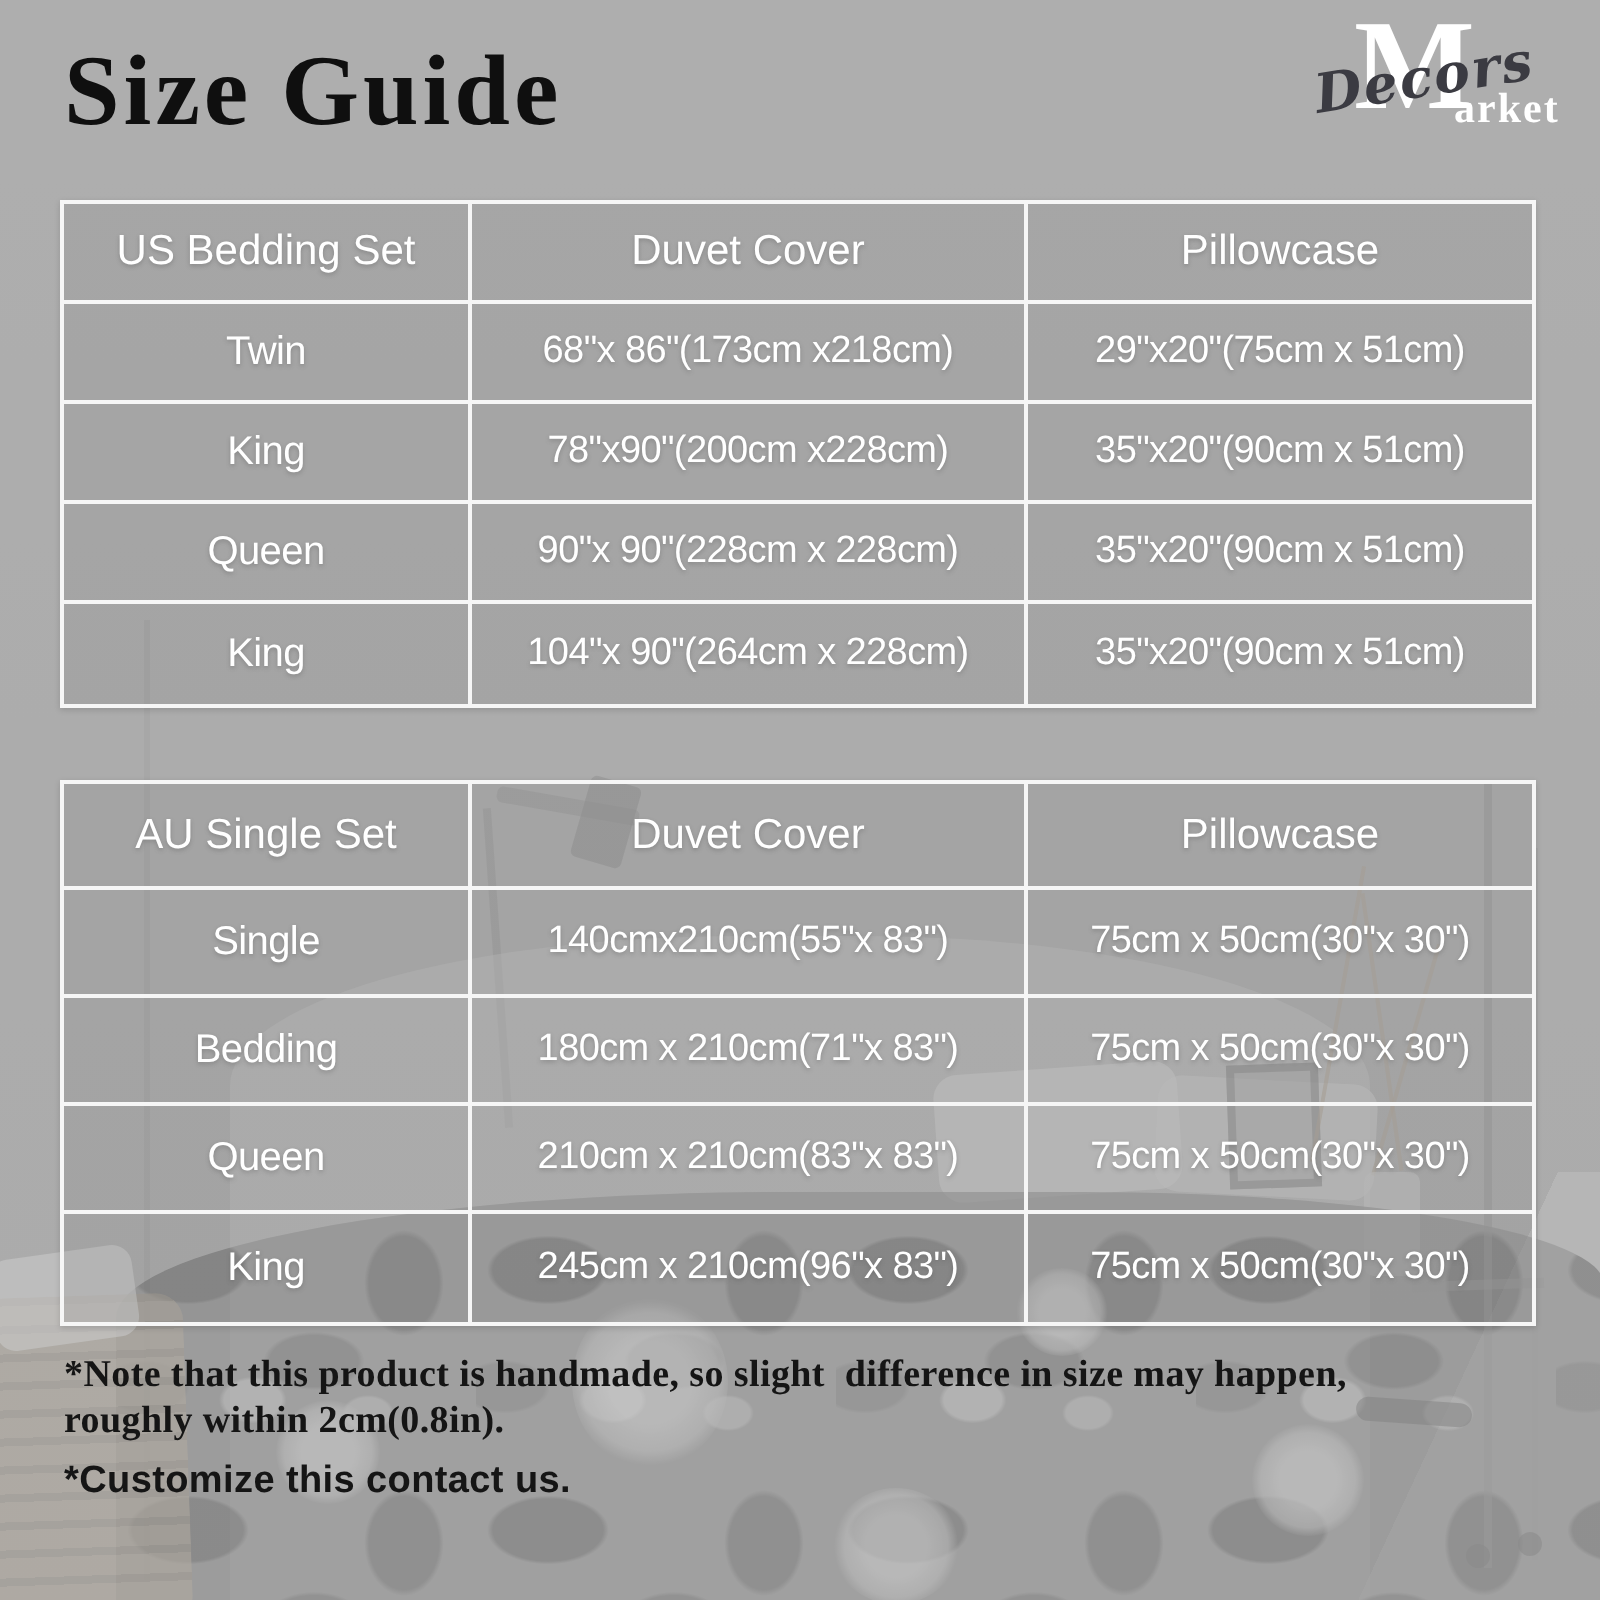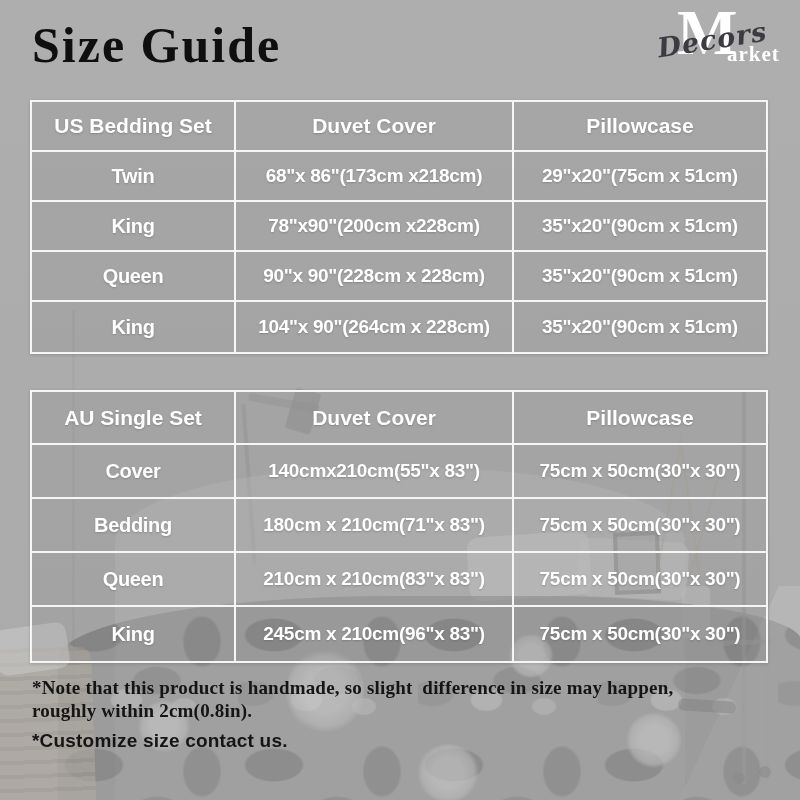--- a/index.html
+++ b/index.html
@@ -74,21 +74,21 @@
     position:absolute;left:30px;width:738px;box-sizing:border-box;
     display:grid;grid-template-columns:204px 278px 252px;
     border:2px solid #f6f6f6;box-shadow:0 1px 3px rgba(0,0,0,.15);
   }
   .t-us{top:100px;grid-template-rows:50px 50px 50px 50px 50px;}
   .t-au{top:390px;grid-template-rows:53px 54px 54px 54px 54px;}
   .c{
     display:flex;align-items:center;justify-content:center;box-sizing:border-box;
     border-right:2px solid #f6f6f6;border-bottom:2px solid #f6f6f6;
     background:rgba(0,0,0,.045);
-    color:#fff;font-weight:700;font-size:20px;letter-spacing:-.3px;
+    color:#fff;font-weight:400;font-size:20px;letter-spacing:-.3px;
     text-shadow:0 1px 2px rgba(80,80,80,.35);white-space:nowrap;overflow:hidden;
   }
   .c.h{font-size:21px;letter-spacing:0;}
   .c.val{font-size:19px;}
   .c.lc{border-right:none;}
   .c.lr{border-bottom:none;}
   
   .note{position:absolute;left:32px;width:745px;margin:0;
     font-weight:700;font-size:19px;line-height:23px;color:#151515;
     letter-spacing:.2px;white-space:pre-wrap;}
@@ -158,34 +158,34 @@
     <div class="c lr">King</div>
     <div class="c val lr">104"x 90"(264cm x 228cm)</div>
     <div class="c val lc lr">35"x20"(90cm x 51cm)</div>
   </section>
 
   <section class="sizetable t-au">
     <div class="c h">AU Single Set</div>
     <div class="c h">Duvet Cover</div>
     <div class="c h lc">Pillowcase</div>
 
-    <div class="c">Cover</div>
+    <div class="c">Single</div>
     <div class="c val">140cmx210cm(55"x 83")</div>
     <div class="c val lc">75cm x 50cm(30"x 30")</div>
 
     <div class="c">Bedding</div>
     <div class="c val">180cm x 210cm(71"x 83")</div>
     <div class="c val lc">75cm x 50cm(30"x 30")</div>
 
     <div class="c">Queen</div>
     <div class="c val">210cm x 210cm(83"x 83")</div>
     <div class="c val lc">75cm x 50cm(30"x 30")</div>
 
     <div class="c lr">King</div>
     <div class="c val lr">245cm x 210cm(96"x 83")</div>
     <div class="c val lc lr">75cm x 50cm(30"x 30")</div>
   </section>
 
   <p class="note n1">*Note that this product is handmade, so slight  difference in size may happen,
 roughly within 2cm(0.8in).</p>
-  <p class="note n2">*Customize size contact us.</p>
+  <p class="note n2">*Customize this contact us.</p>
 
 </div>
 
 </body></html>

